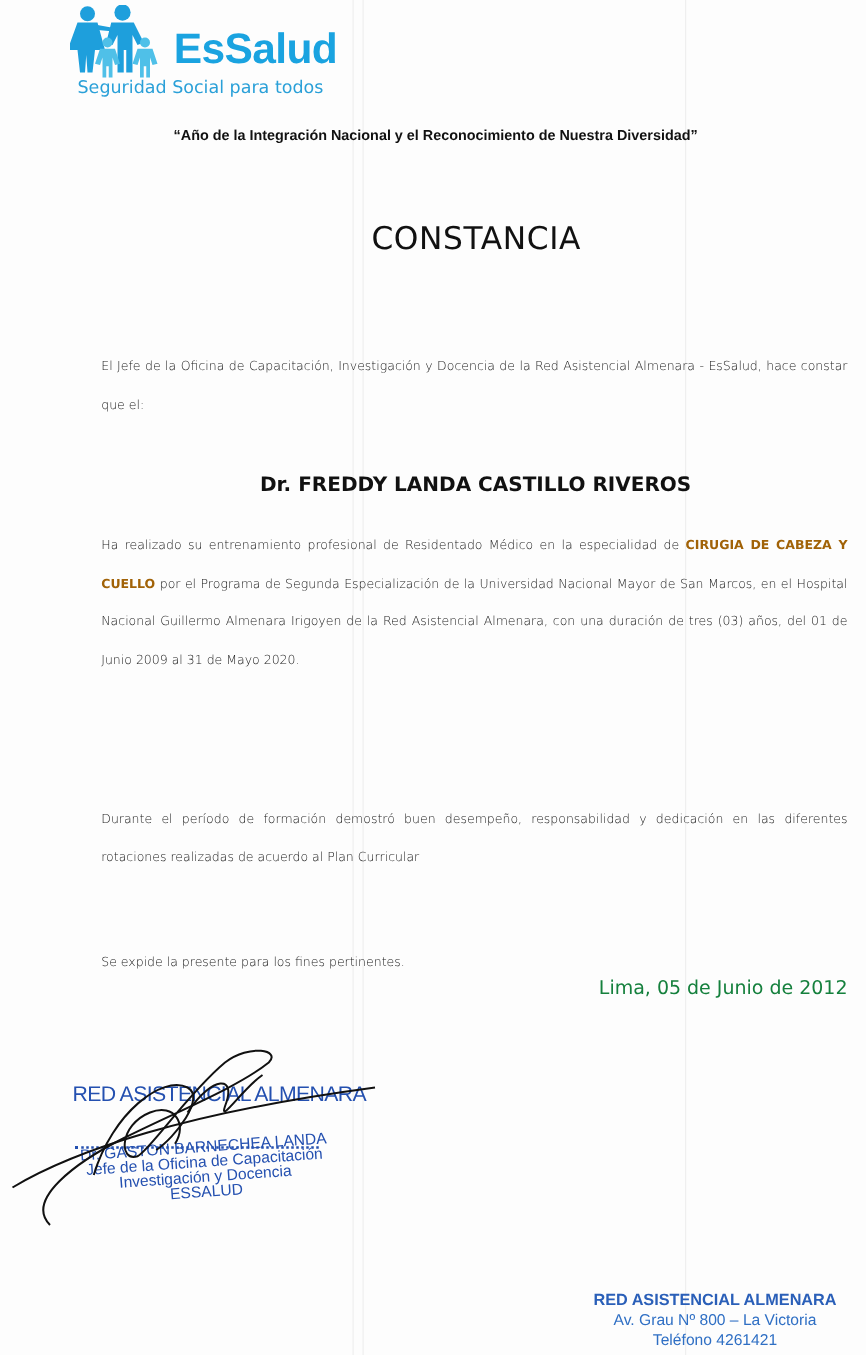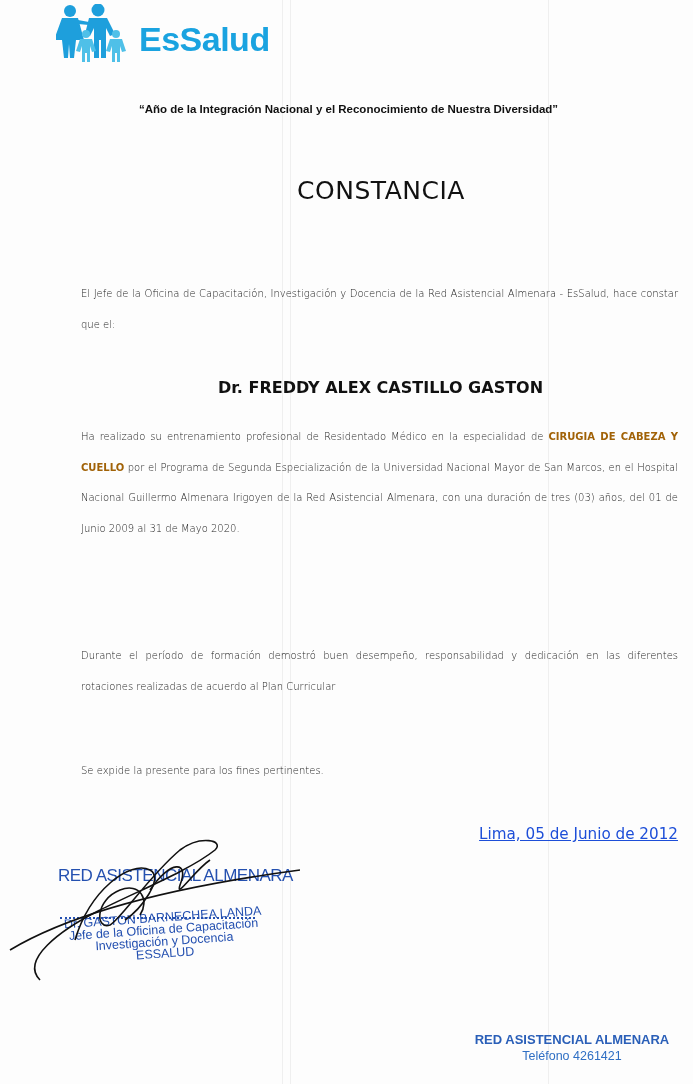--- a/index.html
+++ b/index.html
@@ -15,21 +15,21 @@
       font-size:14px; color:#2aa0d8; white-space:nowrap; }
     .motto { position:absolute; left:4px; right:0; top:103px; text-align:center;
       font-family:"Liberation Sans", sans-serif; font-weight:bold; font-size:11.5px; color:#111; }
     .title { position:absolute; left:0; right:0; top:176px; text-align:center;
       font-family:"DejaVu Sans", sans-serif; font-size:25px; letter-spacing:0.5px; color:#111; padding-left:69px;}
     .para { position:absolute; left:81px; width:597px; font-size:10px; line-height:30.5px;
       text-align:justify; color:#222; font-family:"DejaVu Sans", sans-serif; font-weight:300; }
     .para b { font-weight:bold; color:#a16207; }
     .name { position:absolute; left:0; right:0; top:378px; text-align:center;
       font-family:"DejaVu Sans", sans-serif; font-weight:bold; font-size:16px; color:#111; padding-left:68px; }
-    .date { position:absolute; right:15px; top:825px; font-size:15.2px; color:#1d4ed8;text-decoration:underline; }
+    .date { position:absolute; right:15px; top:781px; font-size:15.2px; color:#15803d; }
     .stamp { position:absolute; color:#2450b0; font-family:"Liberation Sans", sans-serif; }
     .stamp-top { left:58px; top:866px; font-size:17px; letter-spacing:-0.5px; }
     .stamp-dash { left:60px; top:917px; width:195px; border-top:2px dotted #2450b0; }
     .stamp-lines { left:55px; top:919px; width:215px; text-align:center; font-size:12.5px; line-height:12px;
       transform:rotate(-4deg); transform-origin:left top; }
     .sig { position:absolute; left:0; top:830px; width:320px; height:160px; }
     .footer { position:absolute; right:6px; top:1032px; width:230px; text-align:center;
       font-family:"Liberation Sans", sans-serif; color:#2f6fc4; font-size:12.5px; line-height:16px; }
     .footer .f1 { font-weight:bold; font-size:13px; color:#2a5fb8; }
   </style>
@@ -50,29 +50,30 @@
       <path d="M22 16 l11 2 v3 l-11 -1z"></path>
     </g>
     <g fill="#4fc0e8">
       <circle cx="30" cy="30" r="4"></circle>
       <path d="M24 35 h12 l4 12 -4 1 -2-6 v16 h-3 v-9 h-2 v9 h-3 v-16 l-2 6 -4-1z"></path>
       <circle cx="60" cy="30" r="4"></circle>
       <path d="M54 35 h12 l4 12 -4 1 -2-6 v16 h-3 v-9 h-2 v9 h-3 v-16 l-2 6 -4-1z"></path>
     </g>
   </svg>
   <div class="logo-word">EsSalud</div>
+  <div class="logo-tag">Seguridad Social para todos</div>
 </div>
 
 <div class="motto">“Año de la Integración Nacional y el Reconocimiento de Nuestra Diversidad”</div>
 
 <div class="title">CONSTANCIA</div>
 
 <div class="para" style="top:279px">El Jefe de la Oficina de Capacitación, Investigación y Docencia de la Red Asistencial Almenara - EsSalud, hace constar que el:</div>
 
-<div class="name">Dr. FREDDY ALEX CASTILLO GASTON</div>
+<div class="name">Dr. FREDDY LANDA CASTILLO RIVEROS</div>
 
 <div class="para" style="top:422px">
   <span>Ha realizado su entrenamiento profesional de Residentado Médico en la especialidad de </span><b>CIRUGIA DE CABEZA Y CUELLO</b><span> por el Programa de Segunda Especialización de la Universidad Nacional Mayor de San Marcos, en el Hospital Nacional Guillermo Almenara Irigoyen de la Red Asistencial Almenara, con una duración de tres (03) años, del 01 de Junio 2009 al 31 de Mayo 2020.</span>
 </div>
 
 <div class="para" style="top:641px">Durante el período de formación demostró buen desempeño, responsabilidad y dedicación en las diferentes rotaciones realizadas de acuerdo al Plan Curricular</div>
 
 <div class="para" style="top:756px">Se expide la presente para los fines pertinentes.</div>
 
 <div class="date">Lima, 05 de Junio de 2012</div>
@@ -90,14 +91,15 @@
   <g fill="none" stroke="#111" stroke-width="1.6">
     <path d="M10 120 C 60 90, 150 60, 300 40"></path>
     <path d="M40 150 C 20 130, 60 100, 100 80 C 140 60, 190 40, 215 20 C 225 10, 200 5, 180 20 C 150 45, 120 90, 110 95 C 95 100, 95 70, 120 60 C 140 52, 150 70, 140 85"></path>
     <path d="M75 110 C 90 60, 130 30, 150 40 C 165 48, 140 80, 125 90"></path>
     <path d="M150 60 C 170 30, 190 30, 180 55 C 175 70, 195 40, 210 30"></path>
   </g>
 </svg>
 
 <div class="footer">
   <div class="f1">RED ASISTENCIAL ALMENARA</div>
+  <div>Av. Grau Nº 800 – La Victoria</div>
   <div>Teléfono 4261421</div>
 </div>
 
 </body></html>

